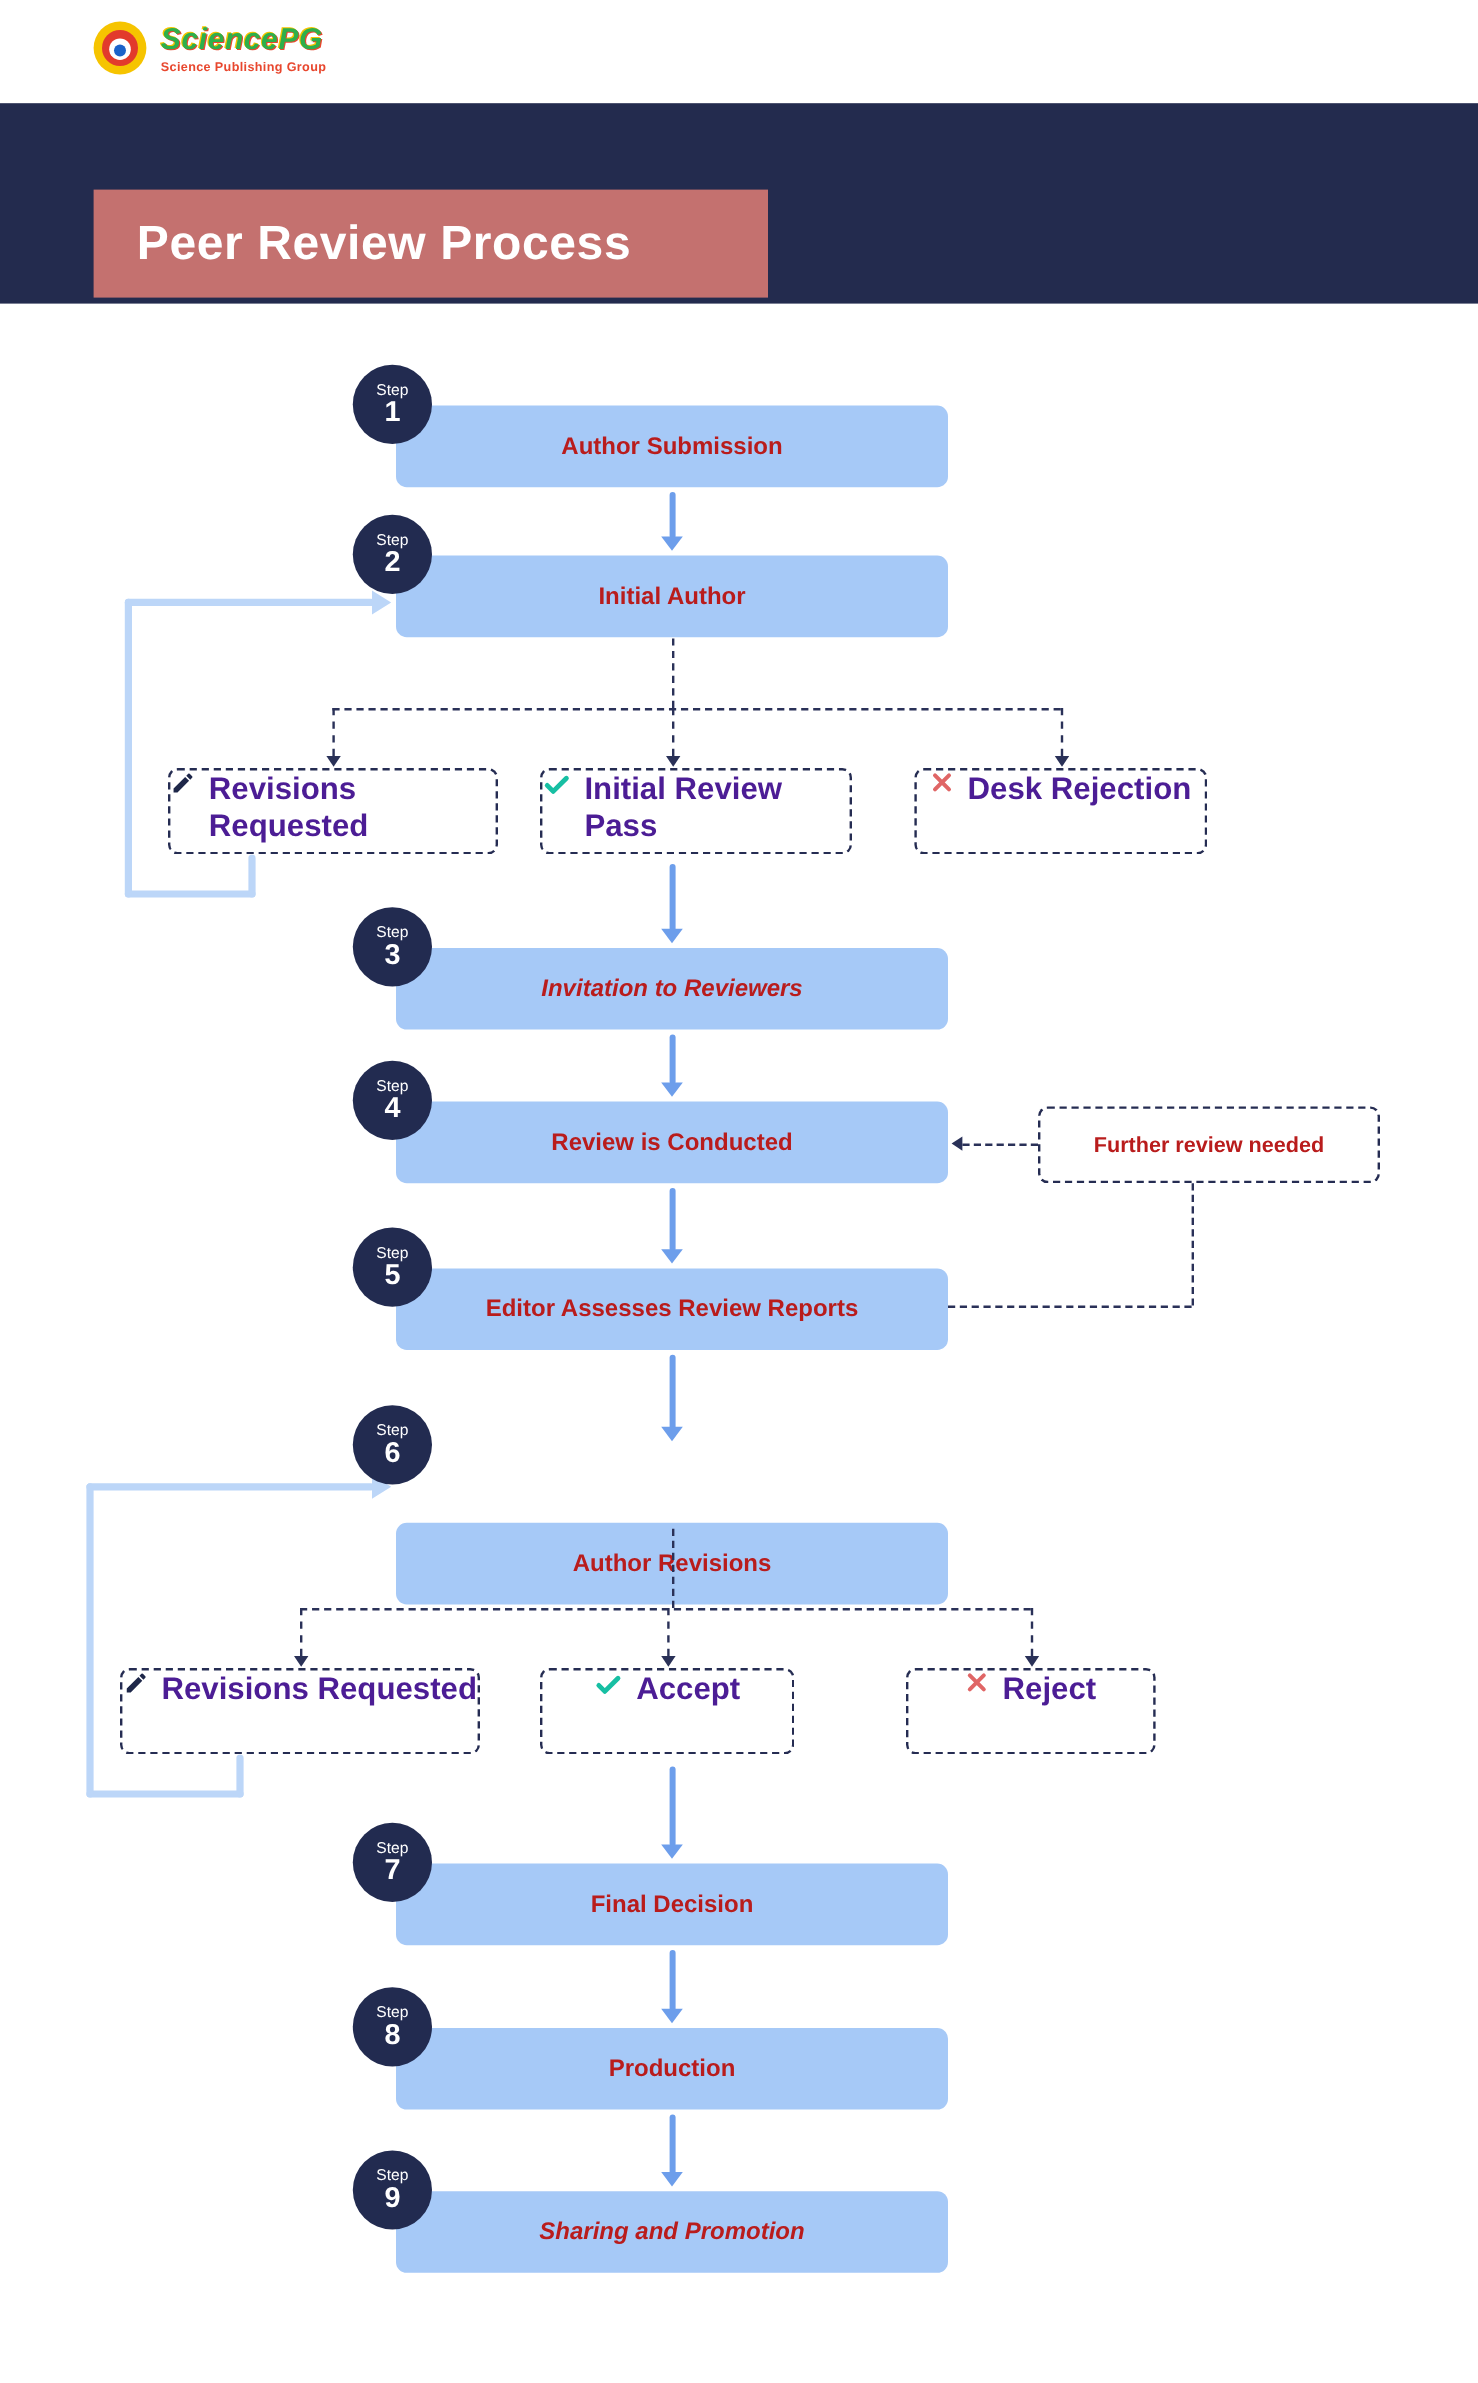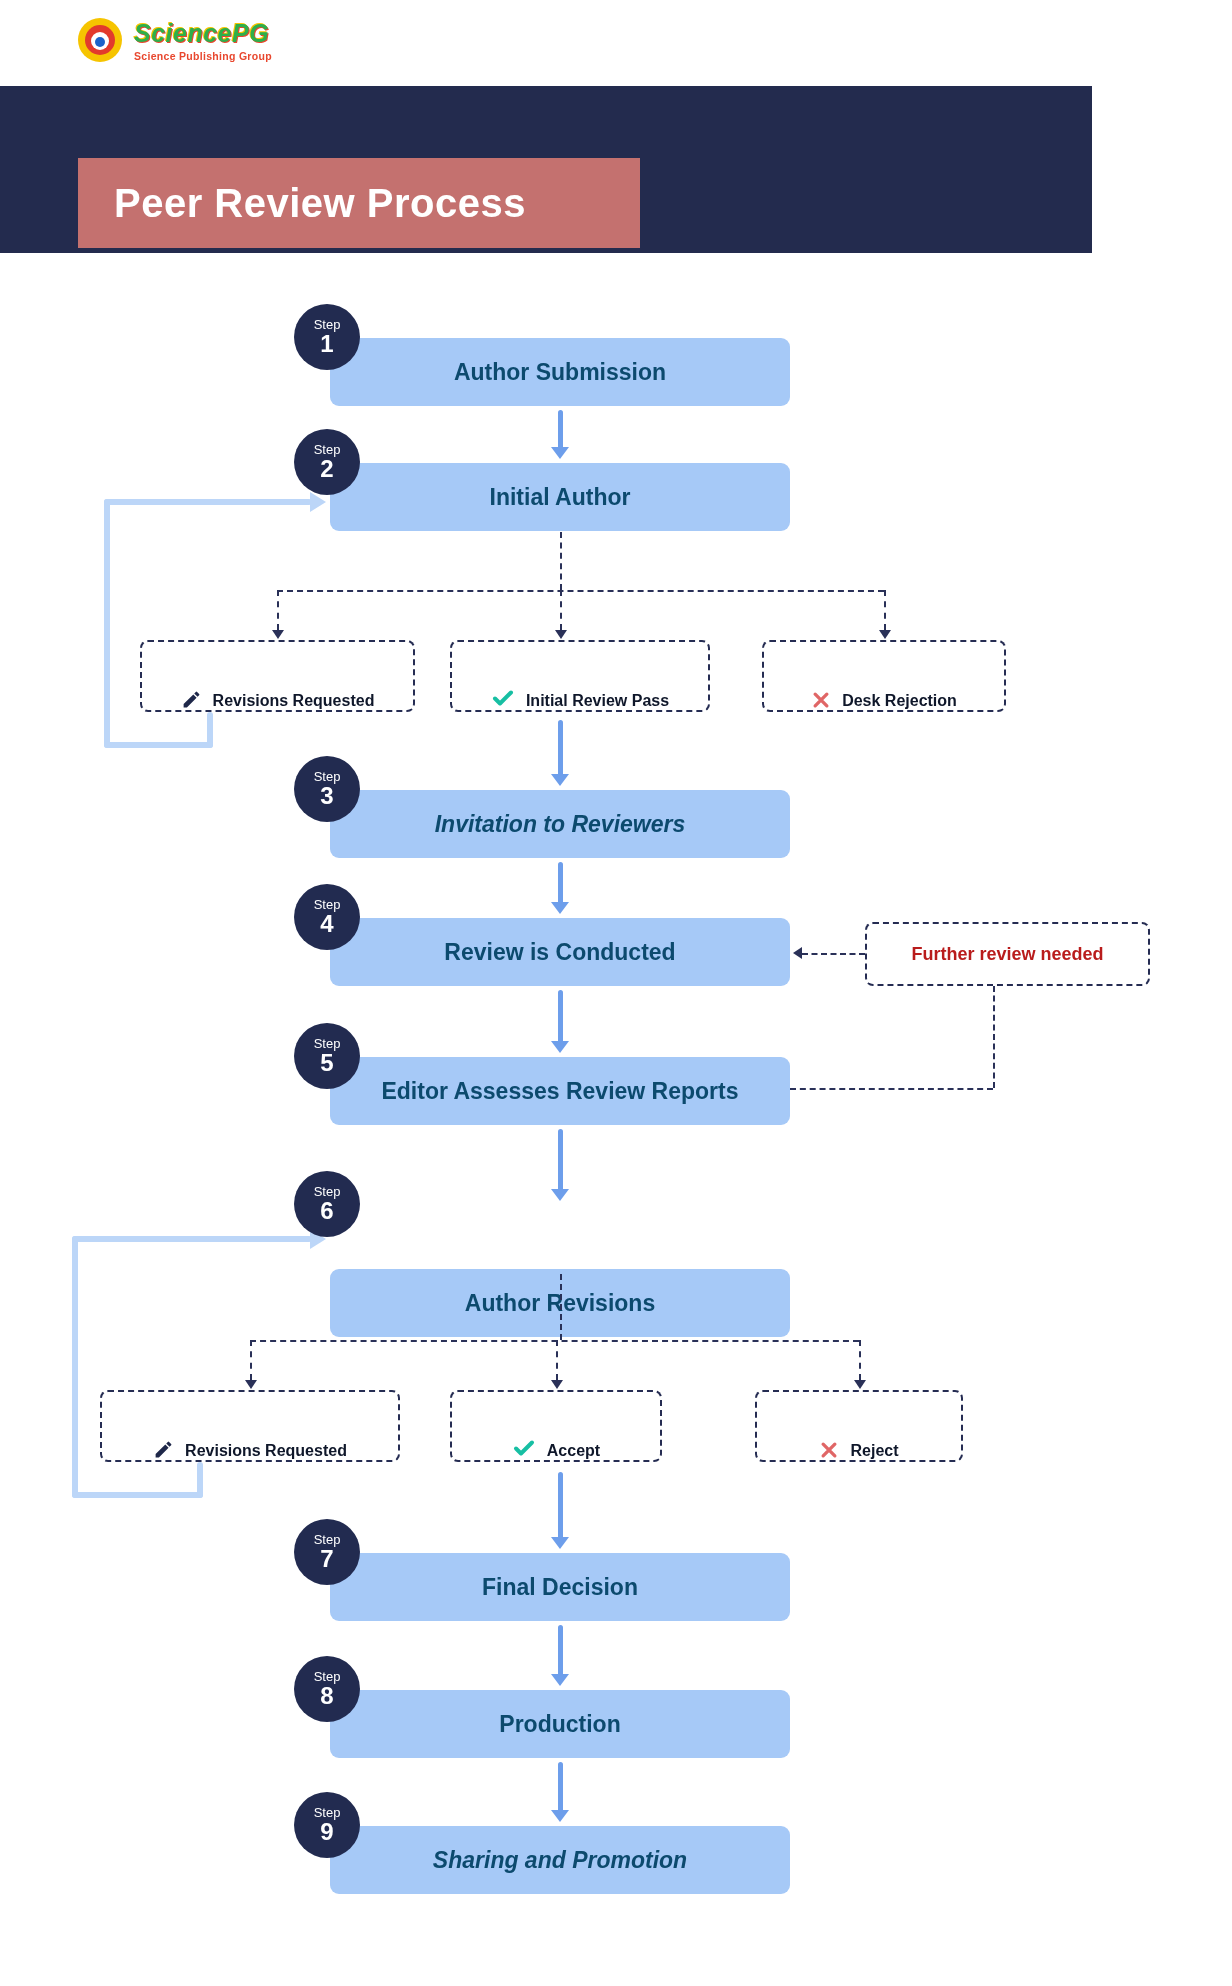--- a/index.html
+++ b/index.html
@@ -7,29 +7,29 @@
   .canvas { position:relative; width:1232px; height:1986px; background:#ffffff; overflow:hidden; }
 
   
   .topbar { position:absolute; left:0; top:0; width:1232px; height:86px; background:#ffffff; }
   .logo { position:absolute; left:76px; top:16px; display:flex; align-items:center; gap:10px; }
   .logo-name { font-size:25px; font-weight:bold; color:#2eaf4b; letter-spacing:.5px;
                text-shadow:1px 1px 0 #e8472e, -1px -1px 0 #f6c400; font-style:italic; }
   .logo-tagline { font-size:10.5px; font-weight:bold; color:#e8472e; margin-top:2px; letter-spacing:.3px; }
 
   
-  .navy-band { position:absolute; left:0; top:86px; width:1092px; height:167px; background:#232b4e; }
+  .navy-band { position:absolute; left:0; top:86px; width:1232px; height:167px; background:#232b4e; }
   .title-box { position:absolute; left:78px; top:72px; width:562px; height:90px; background:#c4716f;
                display:flex; align-items:center; padding-left:36px; }
   .title-box h1 { color:#ffffff; font-size:40px; font-weight:800; letter-spacing:.5px; }
 
   
   .step-box { position:absolute; left:330px; width:460px; height:68px; background:#a6c9f7; border-radius:9px;
               display:flex; align-items:center; justify-content:center;
-              color:#0c4a6e; font-size:23px; font-weight:bold; }
+              color:#b91c1c; font-size:20px; font-weight:bold; }
   .badge { position:absolute; left:294px; width:66px; height:66px; border-radius:50%; background:#222b50;
            display:flex; flex-direction:column; align-items:center; justify-content:center; color:#ffffff; z-index:5; }
   .badge .badge-step { font-size:13px; line-height:14px; }
   .badge .badge-num { font-size:24px; font-weight:bold; line-height:24px; }
 
   
   .arrow-down { position:absolute; width:18px; }
   .arrow-down::before { content:""; position:absolute; left:6.5px; top:0; bottom:10px; width:5px;
                         background:#6d9eeb; border-radius:3px; }
   .arrow-down::after { content:""; position:absolute; left:0; bottom:0; width:0; height:0;
@@ -39,22 +39,22 @@
   
   .dash-h { position:absolute; height:0; border-top:2px dashed #2a3158; }
   .dash-v { position:absolute; width:0; border-left:2px dashed #2a3158; }
   .dah-down { position:absolute; width:0; height:0; border-left:6px solid transparent;
               border-right:6px solid transparent; border-top:9px solid #2a3158; }
   .dah-left { position:absolute; width:0; height:0; border-top:6px solid transparent;
               border-bottom:6px solid transparent; border-right:9px solid #2a3158; }
 
   
   .opt-box { position:absolute; height:72px; background:#ffffff; border:2px dashed #252c52; border-radius:8px;
-             display:flex; align-items:flex-end; justify-content:center; gap:11px;
-             color:#0f172a; font-size:16px; font-weight:bold; }
+             display:flex; align-items:flex-start; justify-content:center; gap:11px;
+             color:#4c1d95; font-size:26px; font-weight:bold; }
   .note-box { position:absolute; height:64px; background:#ffffff; border:2px dashed #252c52; border-radius:8px;
               display:flex; align-items:center; justify-content:center;
               color:#b91c1c; font-size:18px; font-weight:bold; }
 
   
   .loop { position:absolute; background:#bcd6f8; border-radius:4px; }
   .loop-head-right { position:absolute; width:0; height:0; border-top:10px solid transparent;
                      border-bottom:10px solid transparent; border-left:16px solid #bcd6f8; }
   .icon-svg { flex:0 0 auto; }
 </style>

